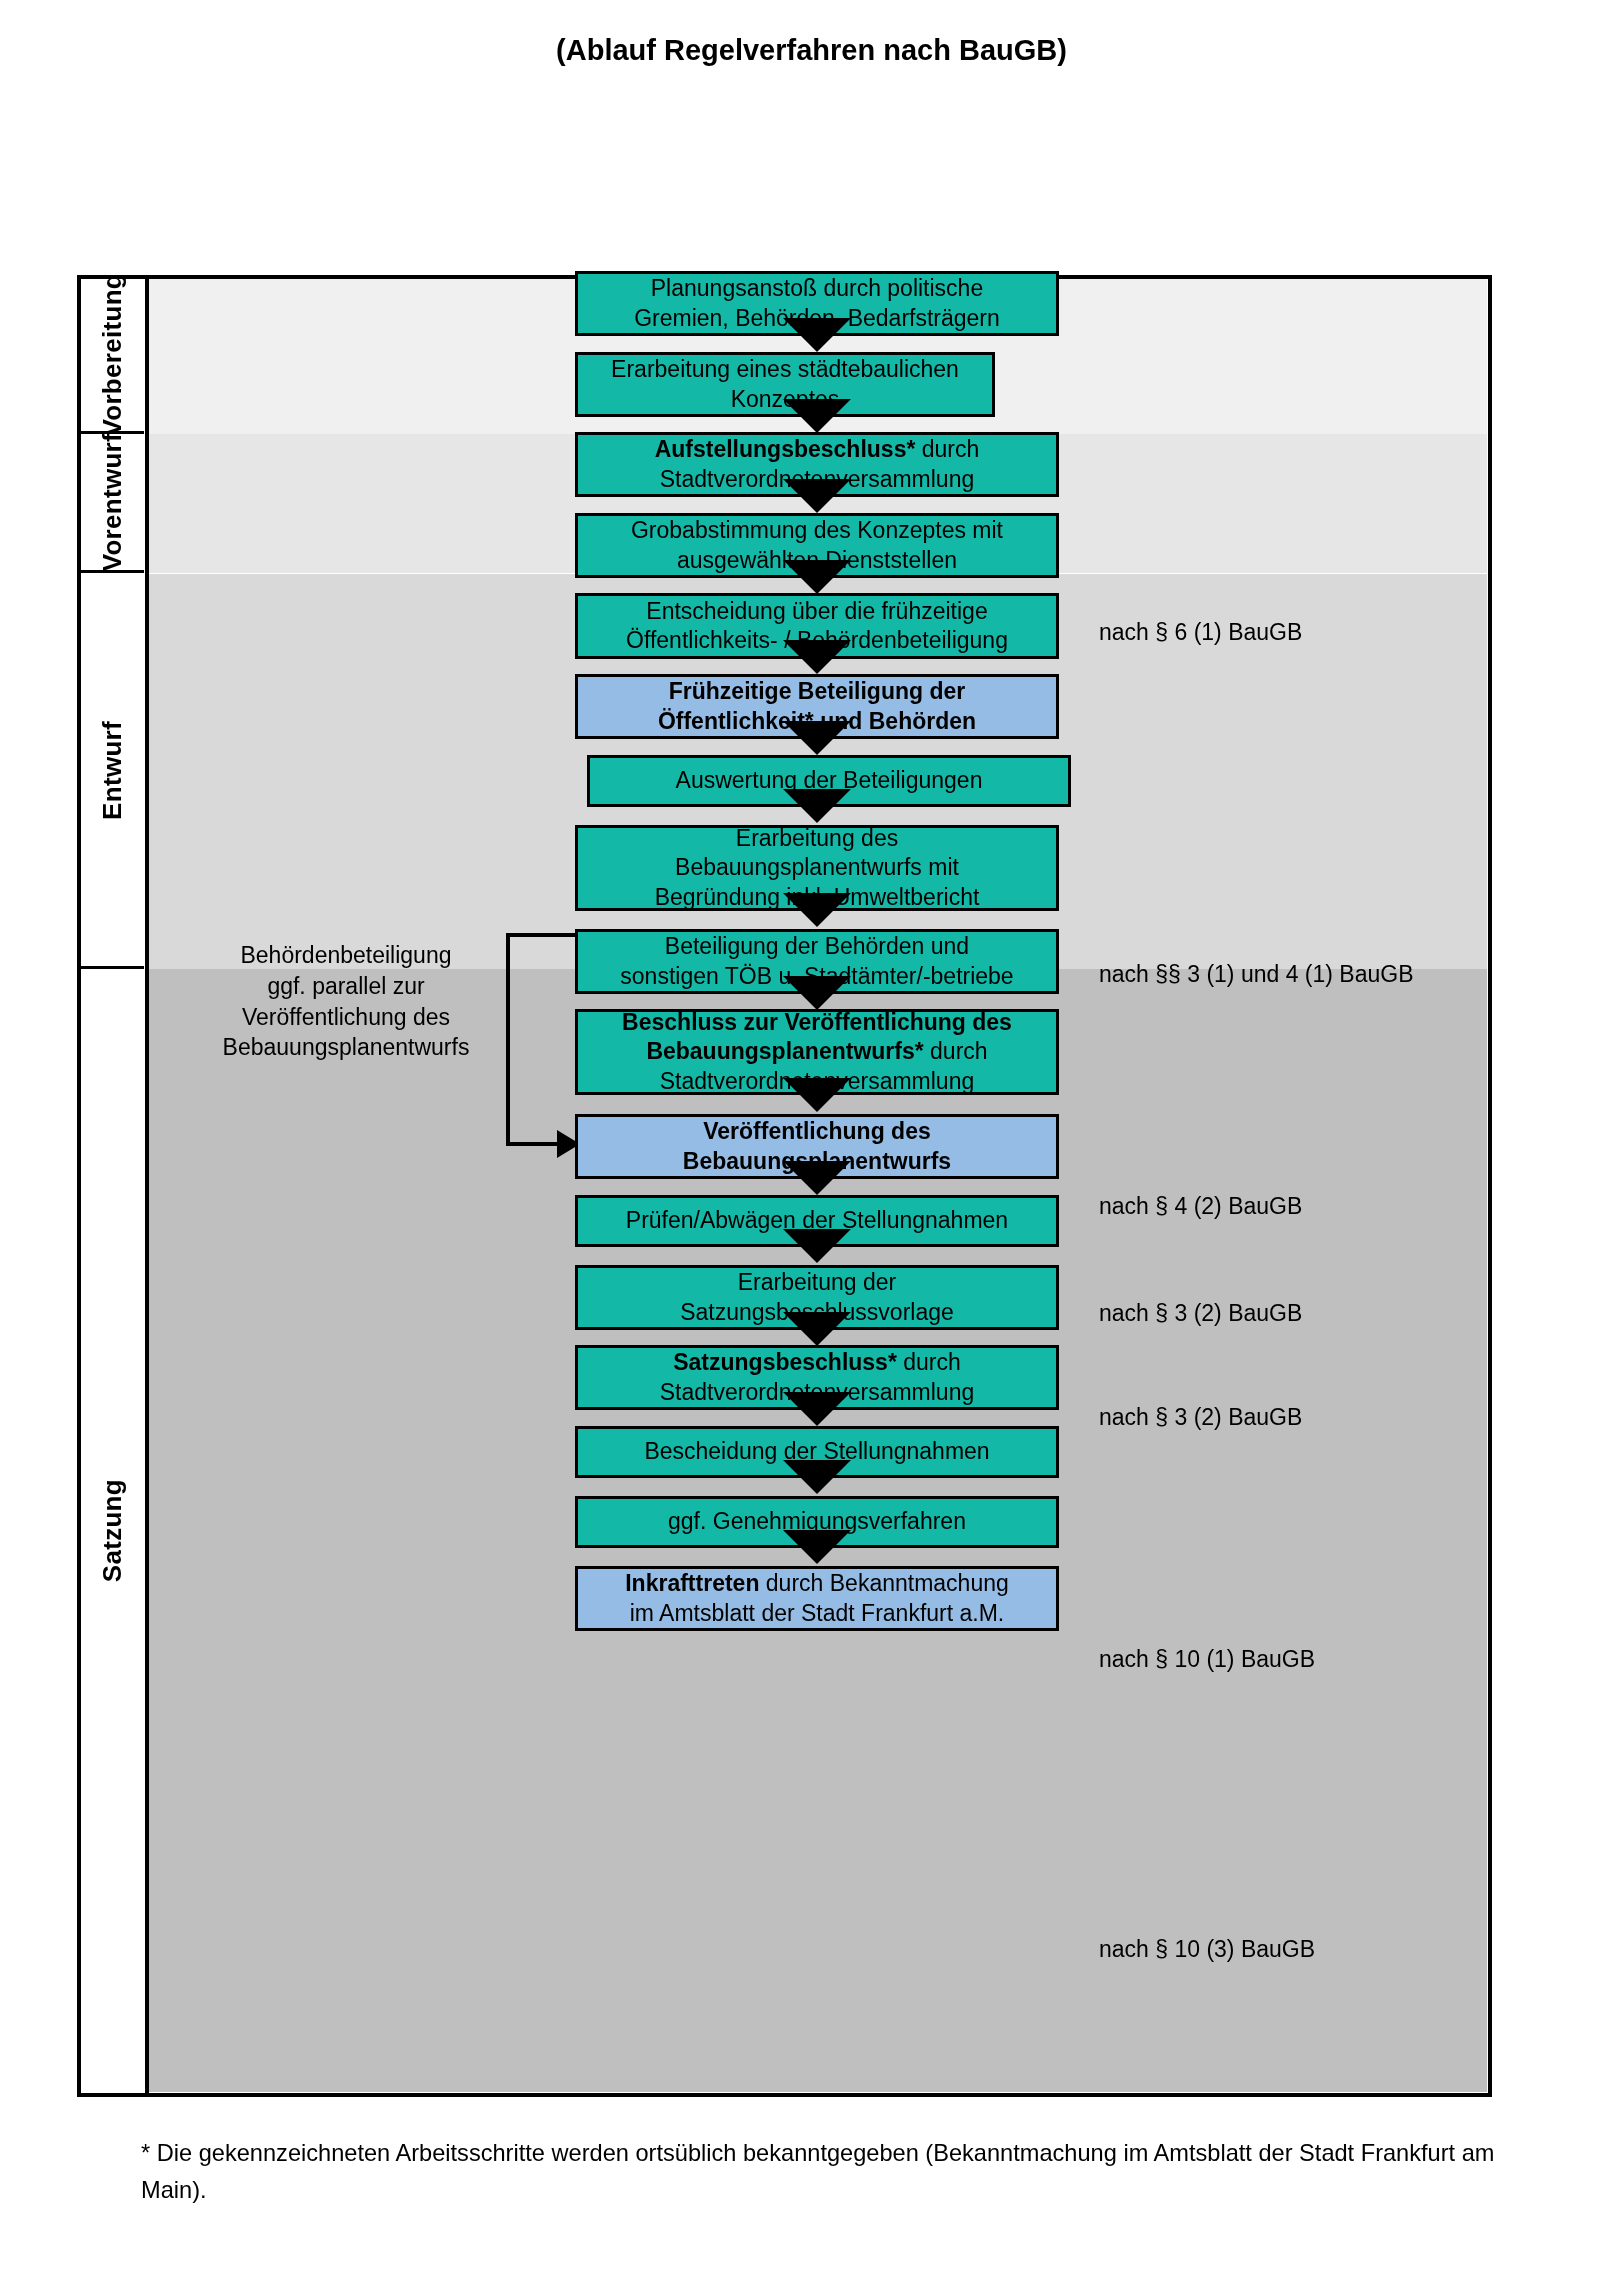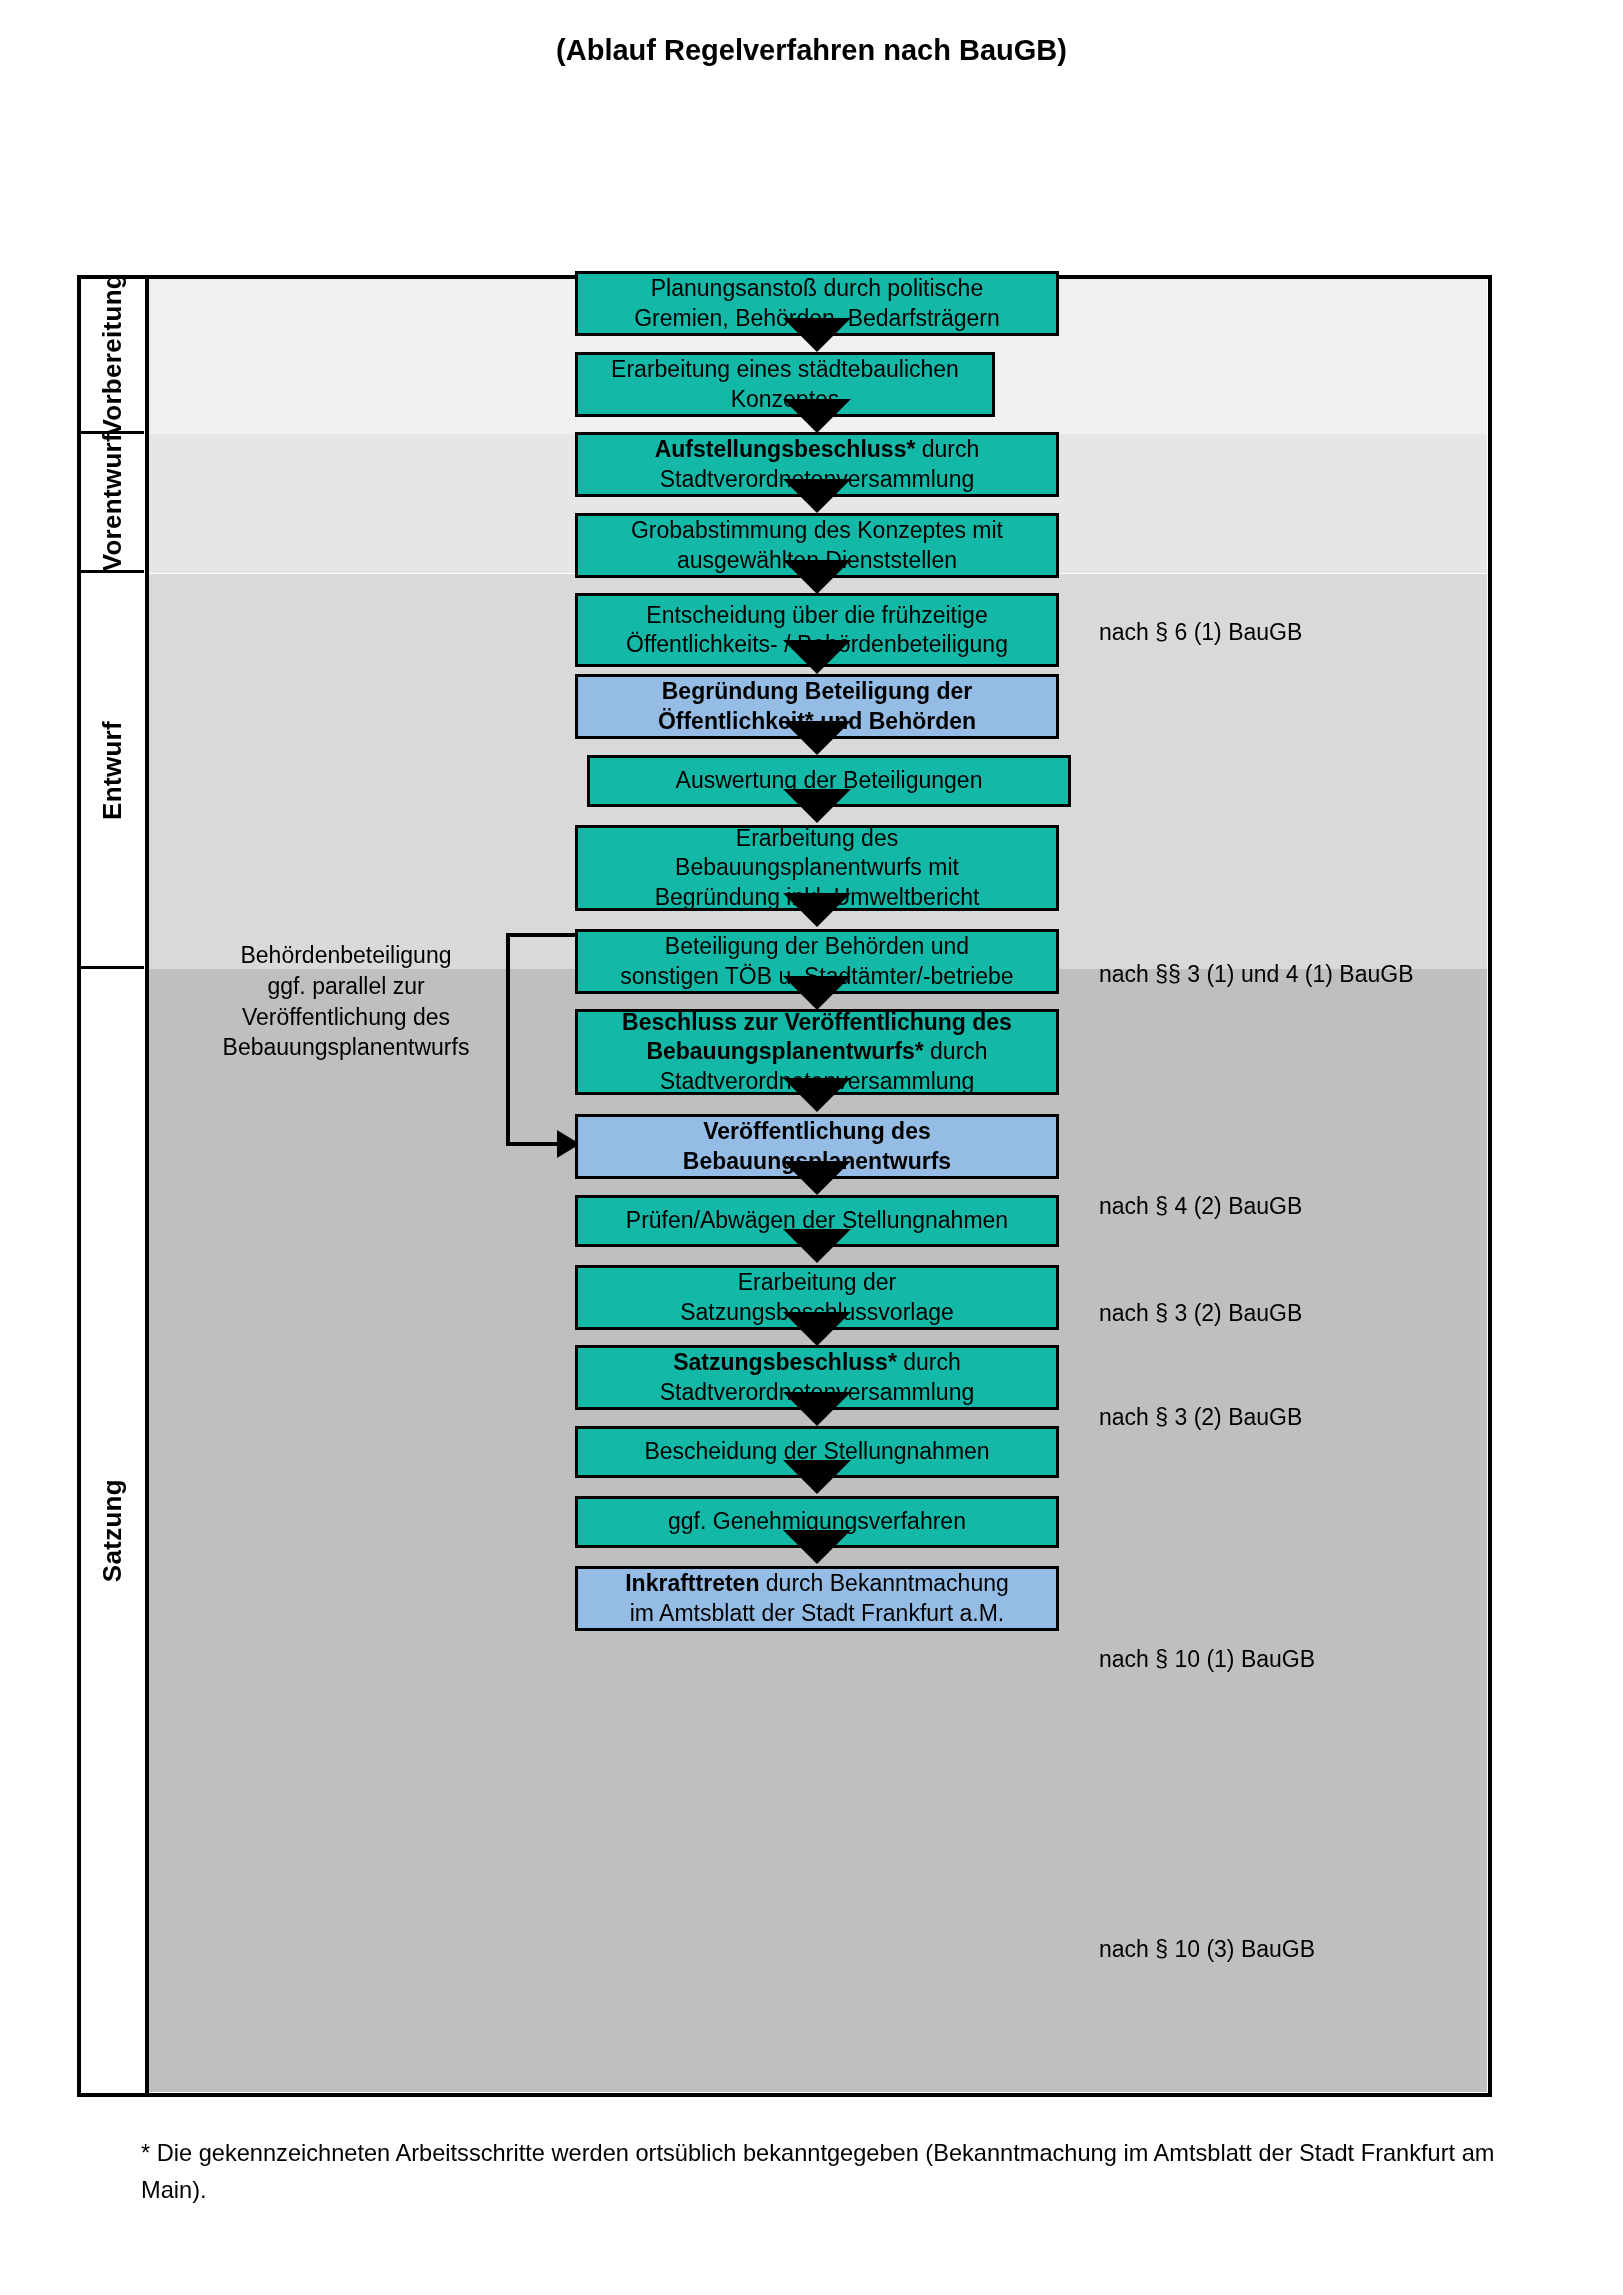--- a/index.html
+++ b/index.html
@@ -246,30 +246,30 @@
         </div>
       </div>
       <div class="arrow-down" style="left: 702px; top: 200px;"></div>
       <div class="step" style="left: 494px; width: 484px; top: 234px; height: 65px;">
         <div>
           <div>Grobabstimmung des Konzeptes mit</div>
           <div>ausgewählten Dienststellen</div>
         </div>
       </div>
       <div class="arrow-down" style="left: 702px; top: 281px;"></div>
-      <div class="step" style="left: 494px; width: 484px; top: 314px; height: 74px;">
+      <div class="step" style="left: 494px; width: 484px; top: 314px; height: 66px;">
         <div>
           <div>Entscheidung über die frühzeitige</div>
           <div>Öffentlichkeits- / Behördenbeteiligung</div>
         </div>
       </div>
       <div class="arrow-down" style="left: 702px; top: 361px;"></div>
       <div class="step blue" style="left: 494px; width: 484px; top: 395px; height: 65px;">
         <div>
-          <div><b>Begründung Beteiligung der</b></div>
+          <div><b>Frühzeitige Beteiligung der</b></div>
           <div><b>Öffentlichkeit* und Behörden</b></div>
         </div>
       </div>
       <div class="arrow-down" style="left: 702px; top: 442px;"></div>
       <div class="step" style="left: 494px; width: 484px; top: 476px; height: 52px; margin-left: 12px;">
         <div>
           <div>Auswertung der Beteiligungen</div>
         </div>
       </div>
       <div class="arrow-down" style="left: 702px; top: 510px;"></div>

